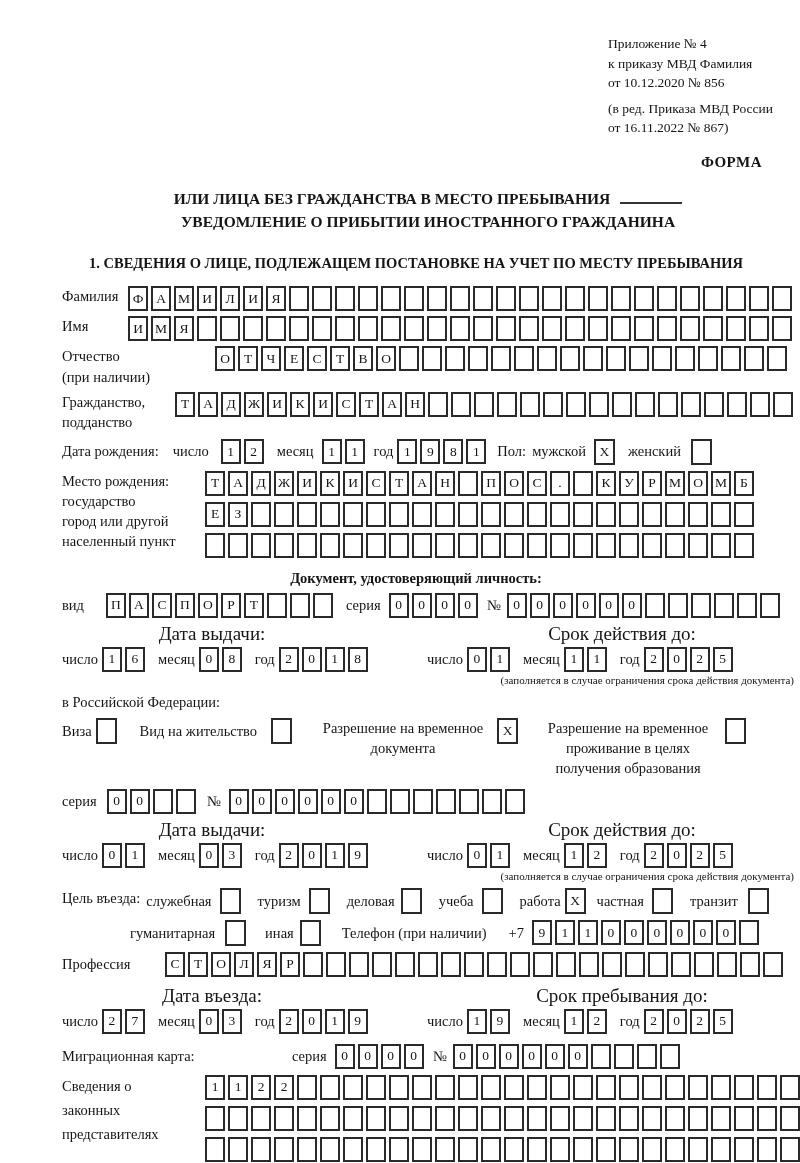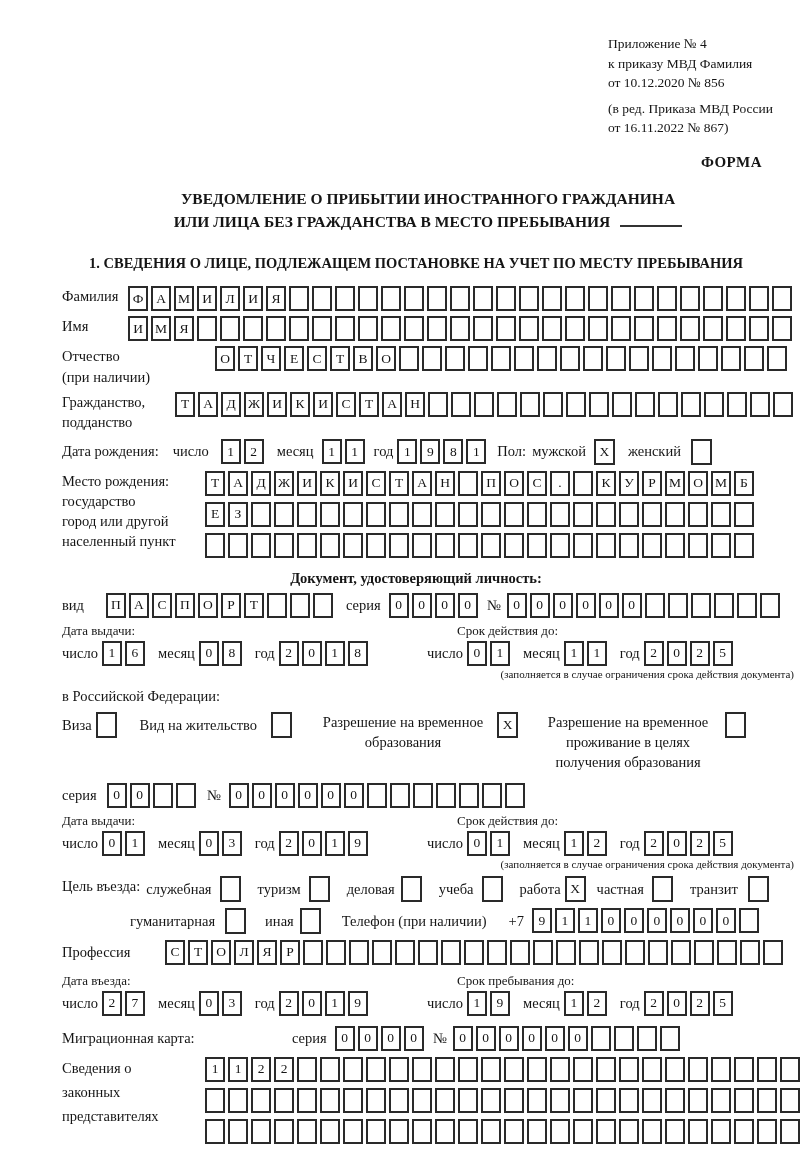--- a/index.html
+++ b/index.html
@@ -22,21 +22,21 @@
     margin-right:3px;display:inline-flex;align-items:center;justify-content:center;
     font-size:13.5px;font-family:"Liberation Serif",serif;flex-shrink:0;background:#fff;
   }
   .checkbox{width:21px;height:26px;}
   .w66{width:66px;}  .w153{width:153px;} .w113{width:113px;} .w143{width:143px;}
   .stack{display:flex;flex-direction:column;}
   .stack .crow{margin-bottom:6px;}
   .center-bold{font-weight:bold;text-align:center;font-size:14.5px;margin:6px 0 6px -24px;}
   .dates{display:flex;margin-top:4px;}
   .dgl{width:365px;} .dgr{flex:1;}
-  .dghead{font-size:13px;width:300px;}
+  .dghead{font-size:19px;text-align:center;width:300px;}
   .dgr .dghead{width:330px;margin-left:30px;}
   .dgline{display:flex;align-items:center;margin-top:2px;}
   .dgline .lbl{margin-right:4px;}
   .dgline .cells{margin-right:10px;}
   .note{font-size:11px;text-align:right;margin-top:2px;margin-bottom:6px;}
   .opt{display:inline-flex;align-items:center;margin-right:14px;}
   .opt .lbl{margin-right:6px;}
   .optblock{display:flex;align-items:flex-start;margin-right:10px;}
   .optblock .lbl{text-align:center;margin-right:8px;}
   .ob3{width:172px;} .ob4{width:178px;}
@@ -50,22 +50,22 @@
   <div class="hdr-right">
     <div>Приложение № 4</div>
     <div>к приказу МВД Фамилия</div>
     <div>от 10.12.2020 № 856</div>
     <div class="grp2">(в ред. Приказа МВД России</div>
     <div>от 16.11.2022 № 867)</div>
   </div>
   <div class="forma">ФОРМА</div>
 
   <div class="title">
+    <div><span>ИЛИ ЛИЦА БЕЗ ГРАЖДАНСТВА В МЕСТО ПРЕБЫВАНИЯ</span><span class="blankline"></span></div>
     <div>УВЕДОМЛЕНИЕ О ПРИБЫТИИ ИНОСТРАННОГО ГРАЖДАНИНА</div>
-    <div><span>ИЛИ ЛИЦА БЕЗ ГРАЖДАНСТВА В МЕСТО ПРЕБЫВАНИЯ</span><span class="blankline"></span></div>
   </div>
 
   <div class="sec-head">1. СВЕДЕНИЯ О ЛИЦЕ, ПОДЛЕЖАЩЕМ ПОСТАНОВКЕ НА УЧЕТ ПО МЕСТУ ПРЕБЫВАНИЯ</div>
 
   <div class="row">
     <span class="lbl w66">Фамилия</span>
     <span class="cells">
         <span class="cell">Ф</span>
         <span class="cell">А</span>
         <span class="cell">М</span>
@@ -410,21 +410,21 @@
   <div class="row mt6">
     <span class="opt" style="margin-right:20px;">
       <span class="lbl" style="margin-right:4px;">Виза</span>
       <span class="cell checkbox"></span>
     </span>
     <span class="opt" style="margin-right:22px;">
       <span class="lbl" style="margin-right:14px;">Вид на жительство</span>
       <span class="cell checkbox"></span>
     </span>
     <span class="optblock">
-      <span class="lbl ob3">Разрешение на временное образования</span>
+      <span class="lbl ob3">Разрешение на временное документа</span>
       <span class="cell checkbox">X</span>
     </span>
     <span class="optblock" style="margin-left:8px;">
       <span class="lbl ob4">Разрешение на временное проживание в целях получения образования</span>
       <span class="cell checkbox"></span>
     </span>
   </div>
 
   <div class="row mt10" style="align-items:center;">
     <span class="lbl" style="margin-right:10px;">серия</span>

